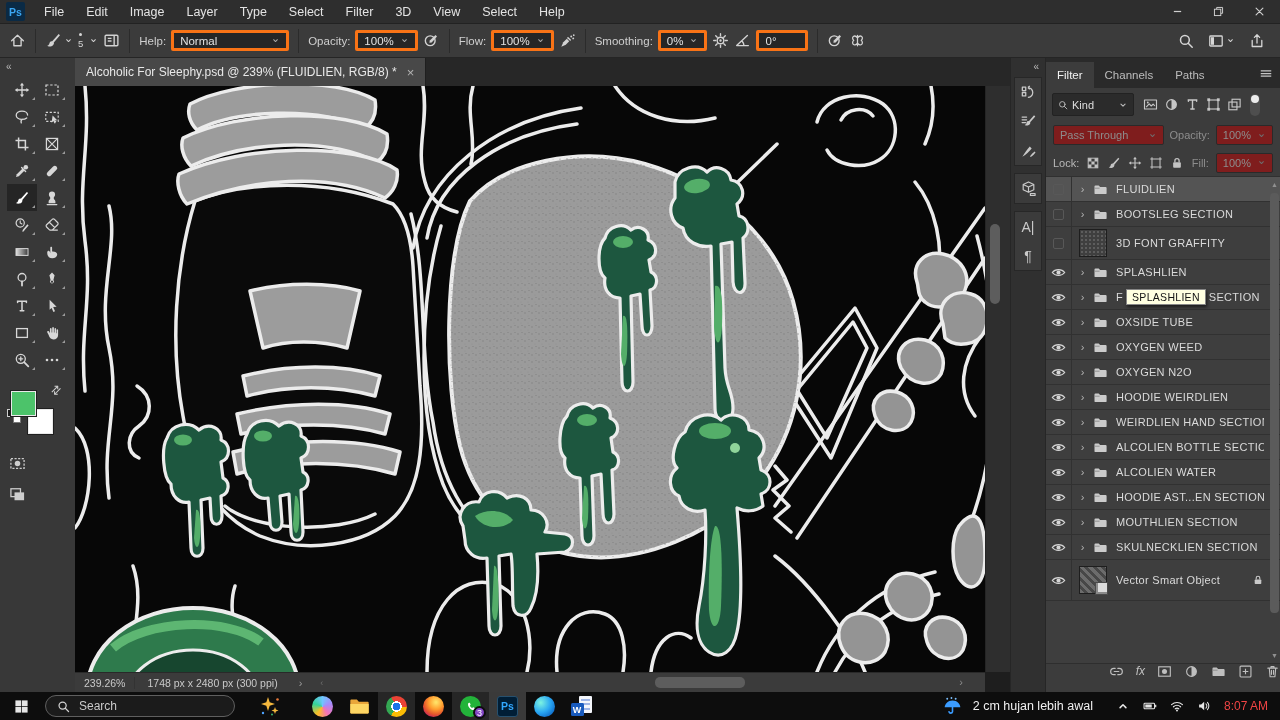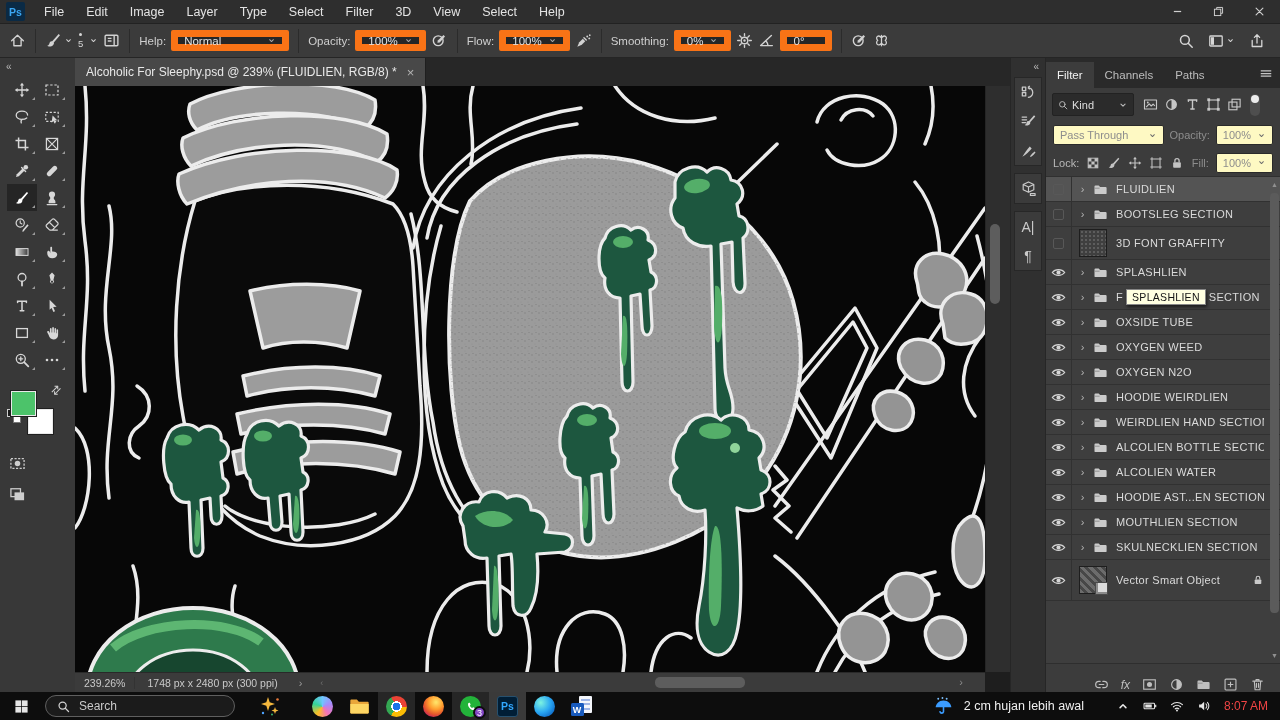--- a/index.html
+++ b/index.html
@@ -10,21 +10,21 @@
 
 #menubar{position:absolute;top:0;left:0;right:0;height:24px;background:#2e2e2e;border-bottom:1px solid #222;display:flex;align-items:center;z-index:4}
 .pslogo{width:19px;height:19px;background:#0a2a45;color:#3ba6f2;font-size:10.5px;font-weight:bold;display:flex;align-items:center;justify-content:center;border-radius:2px;margin:0 8px 0 6px}
 .menu-item{padding:0 11px;font-size:12.5px;color:#e3e3e3;line-height:24px;white-space:nowrap}
 #wctrls{margin-left:auto;display:flex}
 .wc{width:41px;height:24px;display:flex;align-items:center;justify-content:center;color:#cfcfcf}
 .wc .ic{width:13px;height:13px}
 
 #optionsbar{position:absolute;top:24px;left:0;right:0;height:34px;background:#3b3b3b;border-bottom:1px solid #252525;display:flex;align-items:center;gap:5px;padding:0 9px;font-size:11.5px;color:#cfcfcf;z-index:4}
 .sep{width:1px;height:24px;background:#2b2b2b;margin:0 4px;flex:none}
-.obox{height:21px;background:#262626;border:7px solid #f97316;border-radius:2px;display:flex;align-items:center;padding:0 6px;color:#e2e2e2;gap:6px;flex:none}
+.obox{height:21px;background:#262626;border:3px solid #f97316;border-radius:2px;display:flex;align-items:center;padding:0 6px;color:#e2e2e2;gap:6px;flex:none}
 .obox .ic{width:9px;height:9px;color:#a8a8a8}
 .obtn{color:#d2d2d2;display:flex;align-items:center;gap:2px;flex:none}
 .obtn .ic{width:17px;height:17px}
 .bsz{display:flex;flex-direction:column;align-items:center;line-height:1;color:#d6d6d6}
 .bsz .dot{width:3px;height:3px;border-radius:50%;background:#d6d6d6;margin-bottom:3px}
 .bsz .num{font-size:9.5px}
 #obright{margin-left:auto;display:flex;align-items:center;gap:14px;padding-right:6px}
 #obright .ic{width:16px;height:16px;color:#d6d6d6}
 
 #docbar{position:absolute;top:58px;left:75px;width:935px;height:28px;background:#272727;display:flex;z-index:2}
@@ -75,21 +75,21 @@
 #pmenu .ic{width:14px;height:14px}
 #filterrow{height:33px;display:flex;align-items:center;padding:0 6px;gap:2px;flex:none}
 .kindbox{width:82px;height:23px;background:#2b2b2b;border:1px solid #222;border-radius:2px;display:flex;align-items:center;gap:4px;padding:0 5px;font-size:11px;color:#dedede;margin-right:4px}
 .kindbox .ic{width:10px;height:10px;color:#b9b9b9}
 .kindbox .chevic{margin-left:auto}
 .fbtn{width:21px;height:23px;display:flex;align-items:center;justify-content:center;color:#c8c8c8}
 .fbtn .ic{width:15px;height:15px}
 .ftoggle{width:10px;height:22px;background:#4e4e4e;border-radius:5px;position:relative;margin-left:3px;flex:none}
 .ftoggle::after{content:"";position:absolute;top:1px;left:1px;width:8px;height:8px;border-radius:50%;background:#ececec}
 #blendrow{height:28px;display:flex;align-items:center;padding:0 7px;gap:6px;font-size:11px;color:#8d8d8d;flex:none}
-.dimbox{height:20px;background:#fef9c3;border:1px solid #2a2a2a;border-radius:2px;display:flex;align-items:center;padding:0 6px;color:#8d8d8d;gap:6px}
+.dimbox{height:20px;background:#7f1d1d;border:1px solid #2a2a2a;border-radius:2px;display:flex;align-items:center;padding:0 6px;color:#8d8d8d;gap:6px}
 .dimbox .ic{width:9px;height:9px;color:#6e6e6e}
 #lockrow{height:28px;display:flex;align-items:center;padding:0 7px;gap:7px;font-size:11px;color:#b8b8b8;border-bottom:1px solid #303030;flex:none}
 #lockicons{display:flex;gap:7px;align-items:center;color:#c3c3c3}
 #lockicons .ic{width:14px;height:14px}
 #lockrow .filllab{margin-left:auto;color:#8d8d8d}
 #layerslist{flex:1;position:relative;overflow:hidden;background:#3e3e3e}
 .lrow{display:flex;align-items:center;border-bottom:1px solid #313131;position:relative;padding-right:16px}
 .h-group{height:25px}.h-pattern{height:33px}.h-thumb{height:41px}
 .lrow.sel{background:#545454}
 .eyec{width:26px;align-self:stretch;border-right:1px solid #313131;display:flex;align-items:center;justify-content:center;color:#d5d5d5;flex:none}
@@ -104,21 +104,21 @@
 .thumb.pattern{background-color:#3f3f3f;background-image:radial-gradient(#5d5d5d 1px,transparent 1.3px);background-size:4px 4px}
 .thumb.smart{position:relative;background:repeating-linear-gradient(45deg,#6c6c6c 0 3px,#474747 3px 6px)}
 .thumb.smart::after{content:"";position:absolute;right:-2px;bottom:-2px;width:11px;height:11px;background:#dcdcdc;border:1px solid #4a4a4a;box-shadow:inset 2px -2px 0 #8a8a8a}
 .thumb.black{background:#000;border-color:#8a8a8a}
 .locki{margin-left:auto;color:#c9c9c9;flex:none}
 .locki.ic{width:12px;height:12px}
 .tipbox{background:#ffffe1;color:#141414;border:1px solid #868686;font-size:10.5px;padding:1px 5px;margin:0 3px;box-shadow:1px 2px 3px rgba(0,0,0,.55);letter-spacing:.3px;flex:none;position:relative;z-index:3}
 #plscroll{position:absolute;right:1px;top:4px;bottom:4px;width:9px}
 #plthumb{position:absolute;left:0;top:12px;width:9px;height:420px;background:#5b5b5b;border-radius:4px}
 .plarr{position:absolute;right:0;width:9px;text-align:center;font-size:7px;color:#909090}
-#panelbottom{height:29px;border-top:1px solid #2e2e2e;display:flex;align-items:flex-end;justify-content:flex-end;gap:12px;padding-right:15px;color:#bfbfbf;flex:none}
+#panelbottom{height:29px;border-top:1px solid #2e2e2e;display:flex;align-items:flex-start;justify-content:flex-end;gap:12px;color:#bfbfbf;flex:none}
 #panelbottom .ic{width:15px;height:15px}
 #panelbottom .tic{font-style:italic;font-size:12px}
 
 #taskbar{position:absolute;left:0;bottom:0;width:1280px;height:28px;background:#0d0d0d;display:flex;align-items:center;z-index:6}
 #tstart{width:42px;height:28px;display:flex;align-items:center;justify-content:center;color:#e6e6e6}
 #tsearch{width:190px;height:22px;border:1px solid #5f5f5f;border-radius:12px;background:#1b1b1b;display:flex;align-items:center;gap:9px;padding:0 11px;color:#c9c9c9;font-size:12px;margin-left:3px}
 #tsearch .ic{width:13px;height:13px;color:#d3d3d3}
 .tgap{width:16px;flex:none}
 .tba{width:37px;height:28px;display:flex;align-items:center;justify-content:center;position:relative;flex:none}
 .tba.open{background:#262626}
@@ -130,21 +130,21 @@
 .copilot{background:conic-gradient(#6ec6ff,#a78bfa,#f472b6,#fbbf24,#34d399,#6ec6ff)}
 .wa{background:#23b33a;display:flex;align-items:center;justify-content:center}
 .wa .ic{width:13px;height:13px;color:#fff}
 .badge{position:absolute;right:3px;bottom:1px;min-width:13px;height:13px;border-radius:7px;background:#8345c5;color:#fff;font-size:9px;display:flex;align-items:center;justify-content:center;border:2px solid #0d0d0d;padding:0 2px}
 .psapp{width:21px;height:21px;background:#001e36;border:1px solid #26506e;border-radius:3px;color:#31a8ff;font-size:10.5px;font-weight:bold;display:flex;align-items:center;justify-content:center}
 .wordapp{position:relative;width:22px;height:22px}
 .wordapp .page{position:absolute;right:1px;top:1px;width:13px;height:17px;background:#f4f6fb;border-radius:1px}
 .wordapp .page i{display:block;height:2px;background:#9fb6e8;margin:2.5px 2px 0 2px}
 .wordapp .wsq{position:absolute;left:0;bottom:1px;width:13px;height:13px;background:#185abd;color:#fff;font-size:9px;font-weight:bold;display:flex;align-items:center;justify-content:center;border-radius:1.5px}
 #tray{margin-left:auto;display:flex;align-items:center;gap:13px;padding-right:12px;color:#e5e5e5}
-#weather{display:flex;align-items:center;gap:11px;font-size:12.5px;color:#f0f0f0;margin-right:19px}
+#weather{display:flex;align-items:center;gap:11px;font-size:12.5px;color:#f0f0f0;margin-right:10px}
 #trayicons{display:flex;align-items:center;gap:13px}
 #trayicons .ic{width:14px;height:14px}
 #clock{font-size:12px;color:#ef4444}
 </style>
 </head>
 <body>
 
 <svg width="0" height="0" style="position:absolute">
 <defs>
 <symbol id="i-home" viewBox="0 0 16 16" fill="none" stroke="currentColor" stroke-width="1.3" stroke-linecap="round" stroke-linejoin="round">

